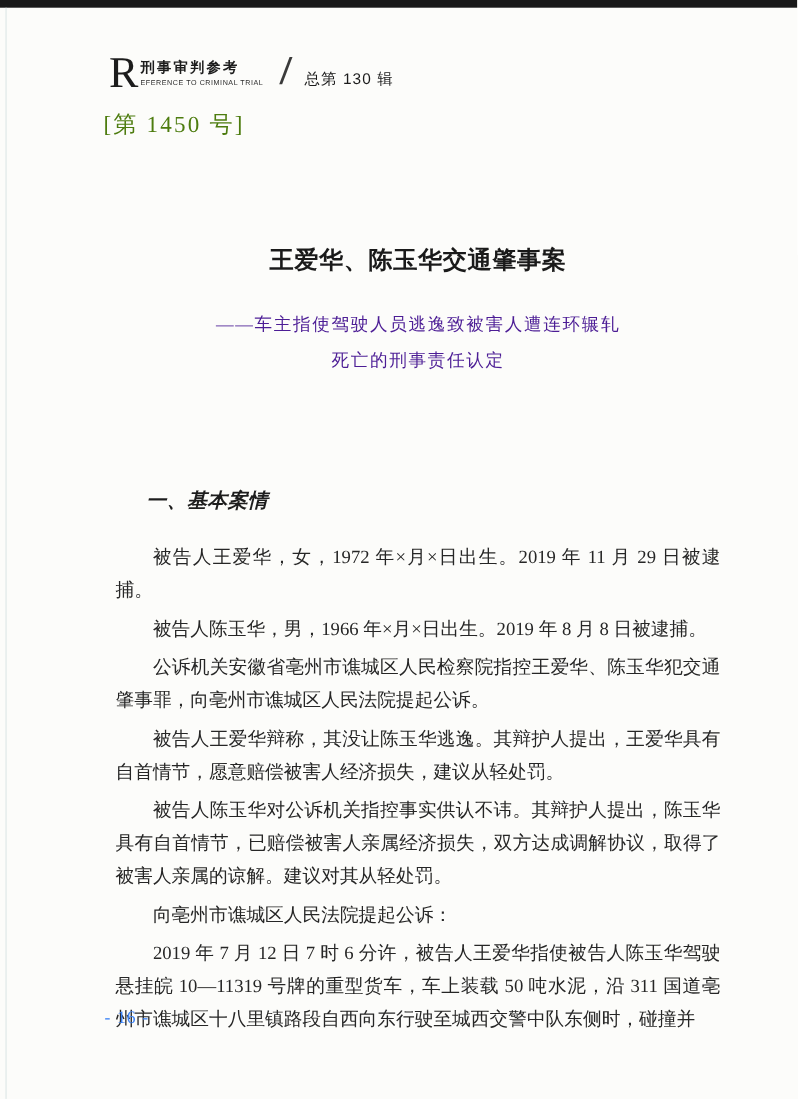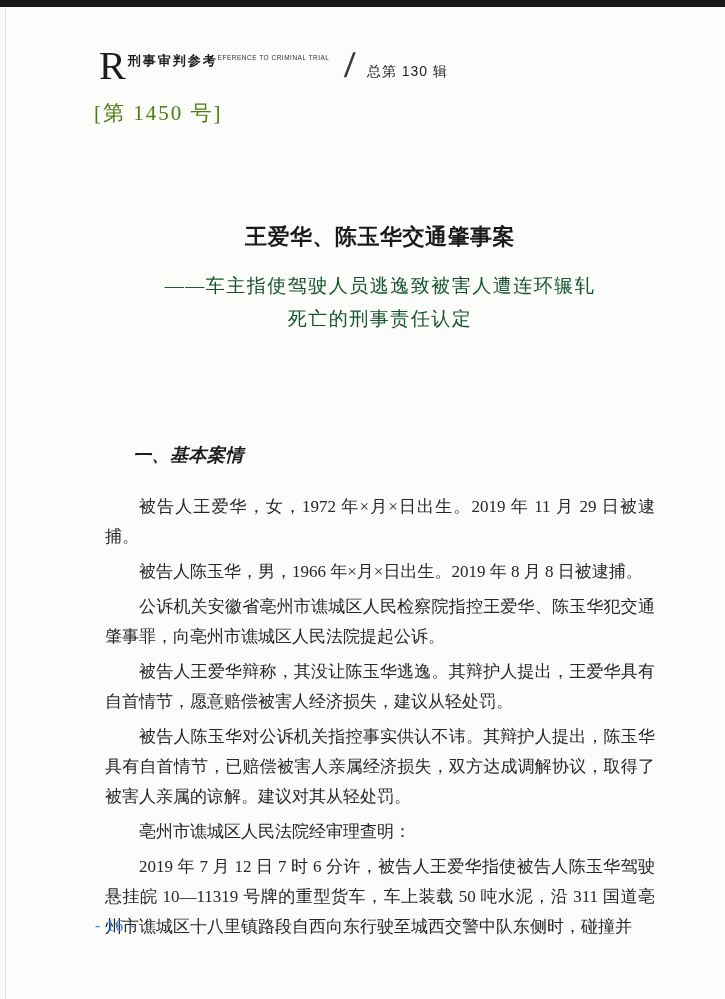--- a/index.html
+++ b/index.html
@@ -23,21 +23,21 @@
   }
   .masthead {
     position:absolute; left:99px; top:48px;
     display:flex; align-items:flex-start;
     color:#1c1c1c;
   }
   .big-r {
     font-family:"Liberation Serif","DejaVu Serif",serif;
     font-size:40px; line-height:36px; font-weight:500;
   }
-  .mast-text { display:flex; flex-direction:row; margin-left:2px; margin-top:4px; }
+  .mast-text { display:flex; flex-direction:column; margin-left:2px; margin-top:4px; }
   .mast-cn {
     font-family:"Liberation Sans","DejaVu Sans",sans-serif;
     font-weight:bold; font-size:13px; letter-spacing:2px; white-space:nowrap;
   }
   .mast-en {
     font-family:"Liberation Sans","DejaVu Sans",sans-serif;
     font-size:6.5px; letter-spacing:0.5px; margin-top:2px; color:#2e2e2e; white-space:nowrap;
   }
   .mast-slash {
     font-family:"Liberation Sans","DejaVu Sans",sans-serif;
@@ -55,24 +55,24 @@
     font-size:21px; font-weight:normal; letter-spacing:2px;
     color:#4d7c0f;
   }
   .title {
     position:absolute; left:100px; top:222px; width:560px;
     margin:0; text-align:center;
     font-size:22px; font-weight:bold; letter-spacing:0.5px;
     color:#1a1a1a;
   }
   .subtitle {
-    position:absolute; left:100px; top:269px; width:560px;
+    position:absolute; left:100px; top:279px; width:560px;
     text-align:center;
-    font-size:19px; line-height:33px; letter-spacing:1.5px;
-    color:#14532d;
+    font-size:16px; line-height:33px; letter-spacing:1.5px;
+    color:#4c1d95;
   }
   .section-heading {
     position:absolute; left:133px; top:443px;
     margin:0;
     font-family:"Liberation Sans","DejaVu Sans",sans-serif;
     font-size:18px; font-weight:bold; letter-spacing:0.5px;
     color:#1d1d1d;
     font-style:italic;
   }
   .body-text {
@@ -115,19 +115,19 @@
   </div>
 
   <h2 class="section-heading">一、基本案情</h2>
 
   <main class="body-text">
     <p>被告人王爱华，女，1972 年×月×日出生。2019 年 11 月 29 日被逮捕。</p>
     <p>被告人陈玉华，男，1966 年×月×日出生。2019 年 8 月 8 日被逮捕。</p>
     <p>公诉机关安徽省亳州市谯城区人民检察院指控王爱华、陈玉华犯交通肇事罪，向亳州市谯城区人民法院提起公诉。</p>
     <p>被告人王爱华辩称，其没让陈玉华逃逸。其辩护人提出，王爱华具有自首情节，愿意赔偿被害人经济损失，建议从轻处罚。</p>
     <p>被告人陈玉华对公诉机关指控事实供认不讳。其辩护人提出，陈玉华具有自首情节，已赔偿被害人亲属经济损失，双方达成调解协议，取得了被害人亲属的谅解。建议对其从轻处罚。</p>
-    <p>亳州市谯城区人民法院经审理查明：</p>
+    <p>向亳州市谯城区人民法院提起公诉：</p>
     <p>2019 年 7 月 12 日 7 时 6 分许，被告人王爱华指使被告人陈玉华驾驶悬挂皖 10—11319 号牌的重型货车，车上装载 50 吨水泥，沿 311 国道亳州市谯城区十八里镇路段自西向东行驶至城西交警中队东侧时，碰撞并</p>
   </main>
 
   <div class="page-number">- 16 -</div>
 
 </div>
 
 </body></html>

